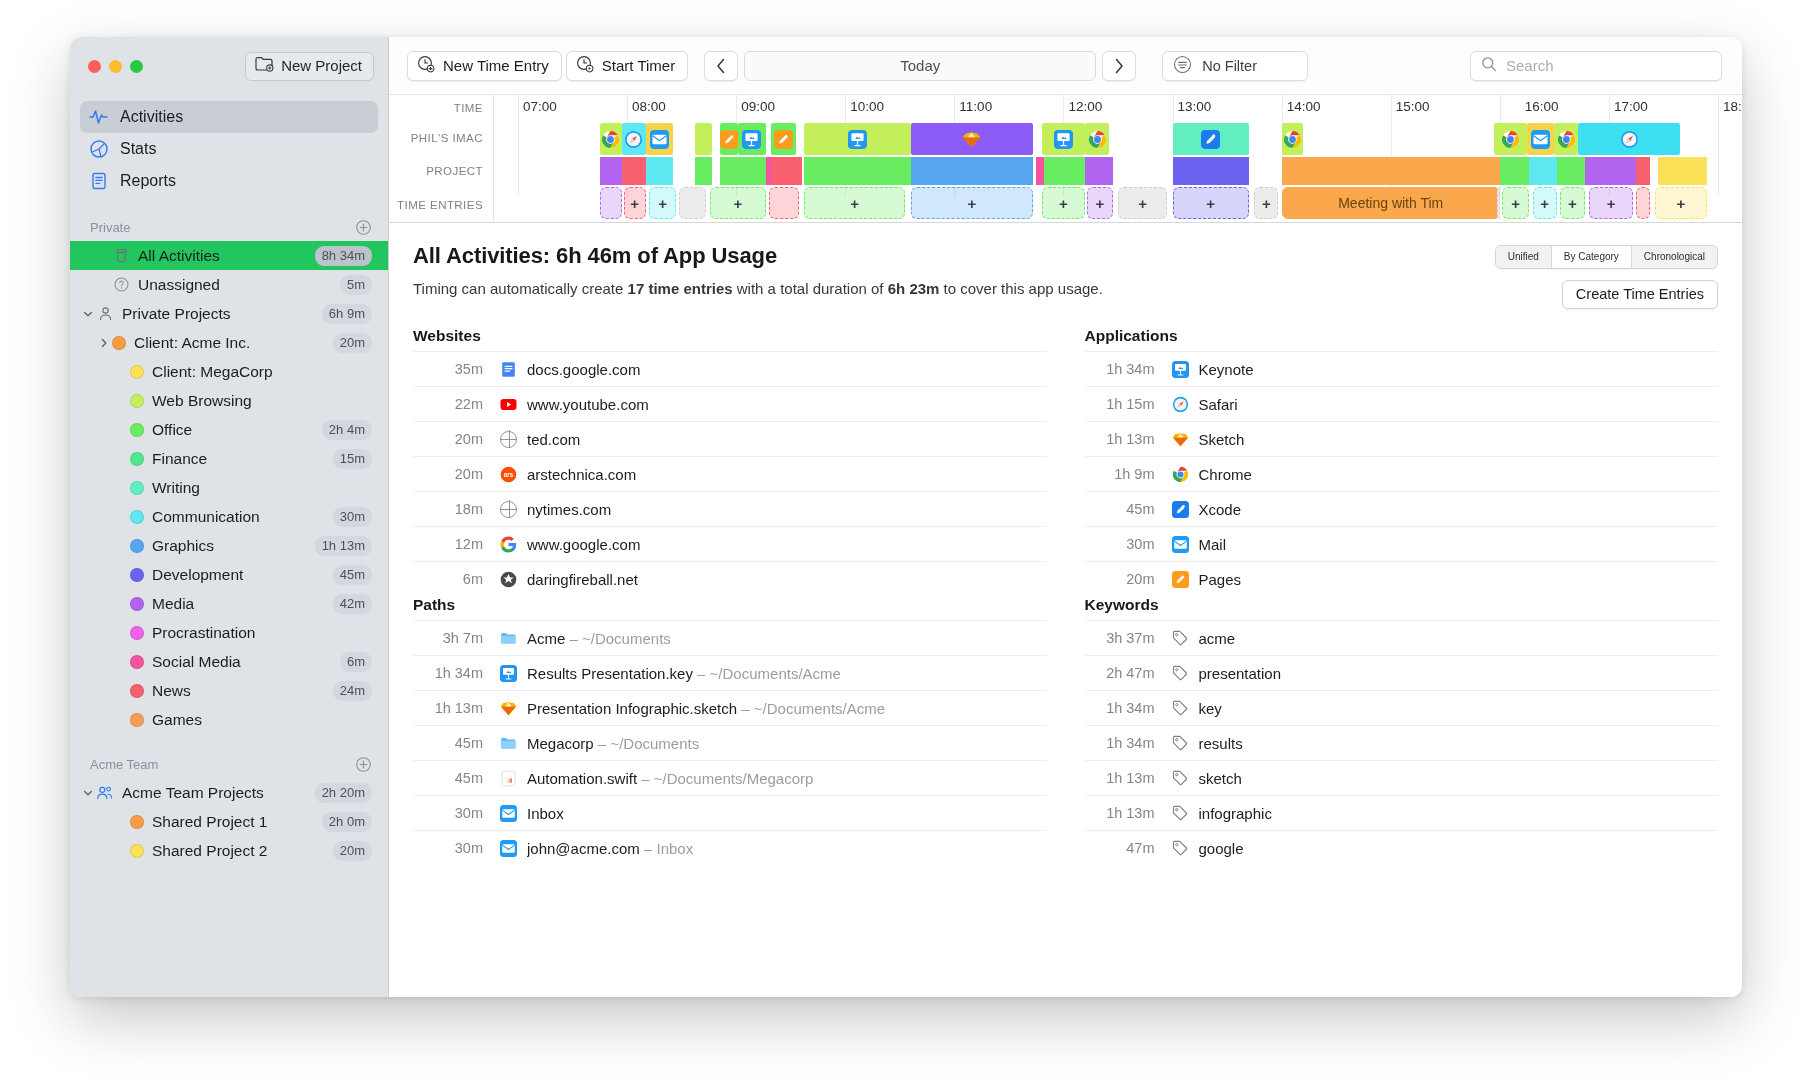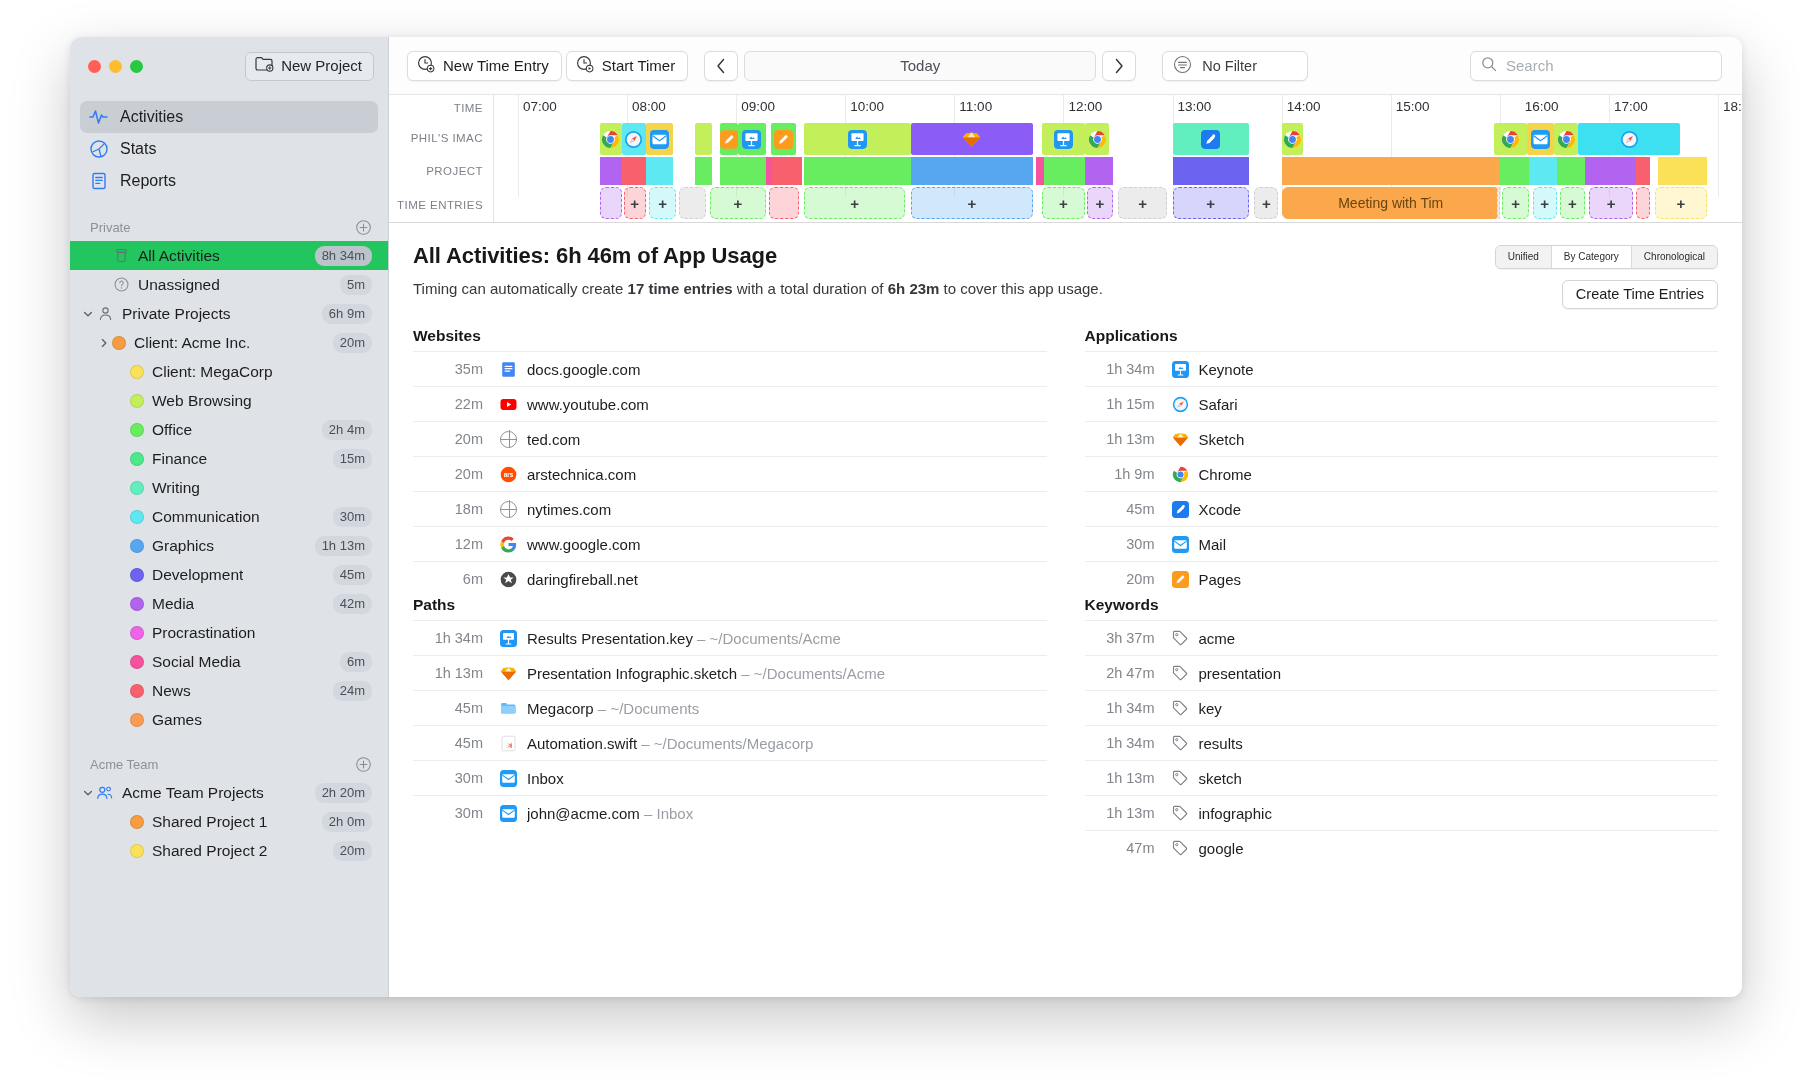--- a/index.html
+++ b/index.html
@@ -978,20 +978,30 @@
                   <path d="M5.4 14.4l1-3.1 6.2-6.2 2.1 2.1-6.2 6.2z" fill="#fff"></path>
                   <path d="M5.4 14.4l2.2-.8-1.4-1.4z" fill="#e0e3e7"></path>
                 </svg>
               </span>
               <span class="ltext"><span>Pages</span></span>
             </div>
           </div>
           <div class="panel">
             <h2>Paths</h2>
             <div class="lrow">
+              <span class="ldur">3h 7m</span>
+              <span class="licon" style="">
+                <svg width="17" height="17" viewBox="0 0 20 20">
+                  <path d="M1.4 5a1.4 1.4 0 011.4-1.4h4.4l1.5 1.8h7.9A1.4 1.4 0 0118 6.8v8A1.4 1.4 0 0116.6 16H2.8A1.4 1.4 0 011.4 14.6z" fill="#62b9f5"></path>
+                  <path d="M1.4 7.1h17.2v7.5A1.4 1.4 0 0117.2 16H2.8a1.4 1.4 0 01-1.4-1.4z" fill="#8ed0fb"></path>
+                </svg>
+              </span>
+              <span class="ltext"><span>Acme</span><span class="lmuted"> – ~/Documents</span></span>
+            </div>
+            <div class="lrow">
               <span class="ldur">1h 34m</span>
               <span class="licon" style="">
                 <svg width="17" height="17" viewBox="0 0 20 20">
                   <rect width="20" height="20" rx="4.2" fill="#2196f3"></rect>
                   <rect x="3.6" y="3.4" width="12.8" height="8.2" rx="1" fill="#fff"></rect>
                   <path d="M10 11.6v4.2M7.2 16.4h5.6" stroke="#fff" stroke-width="1.3" stroke-linecap="round"></path>
                   <path d="M7.6 9.4l1.9-2.6 1.5 1.8 1-1.2 1.4 2z" fill="#2196f3"></path>
                 </svg>
               </span>
               <span class="ltext"><span>Results Presentation.key</span><span class="lmuted"> – ~/Documents/Acme</span></span>

